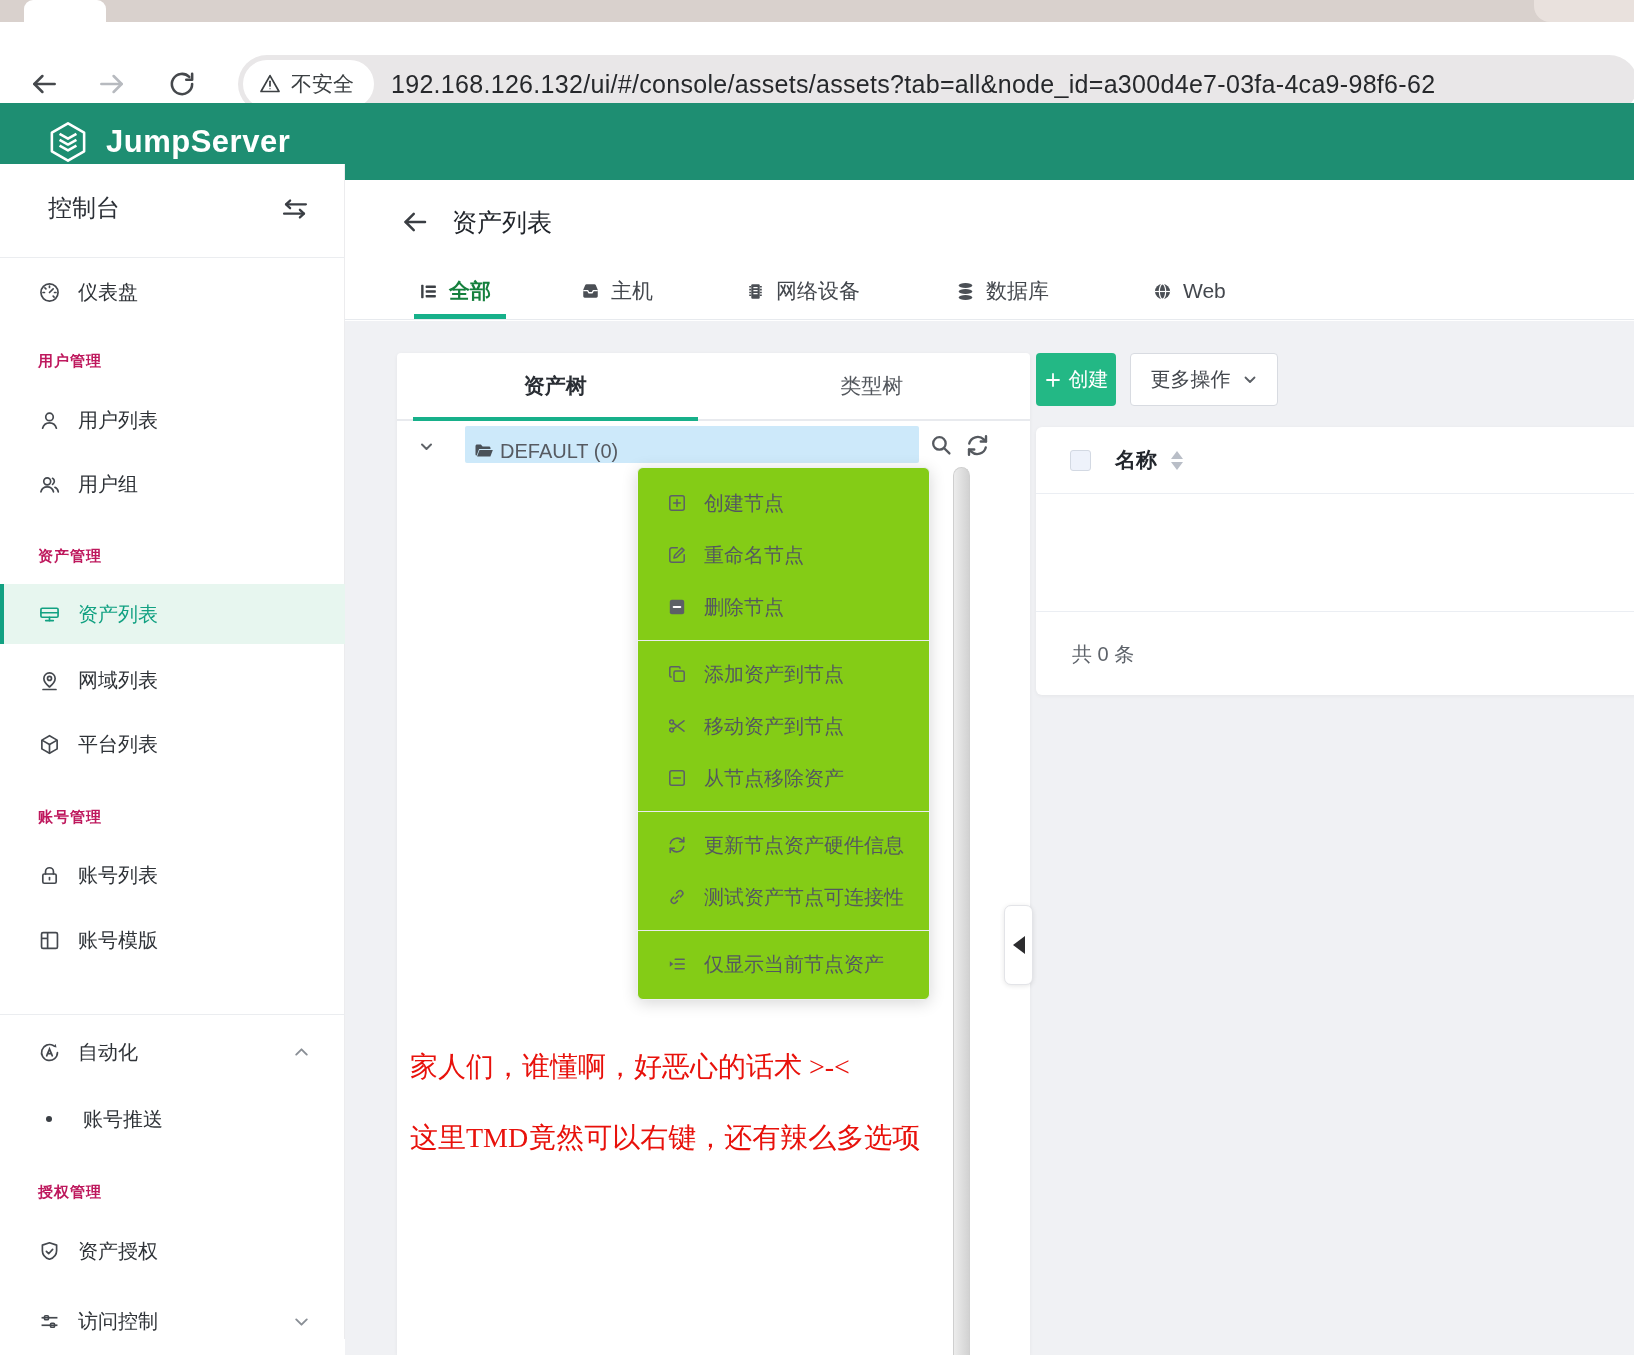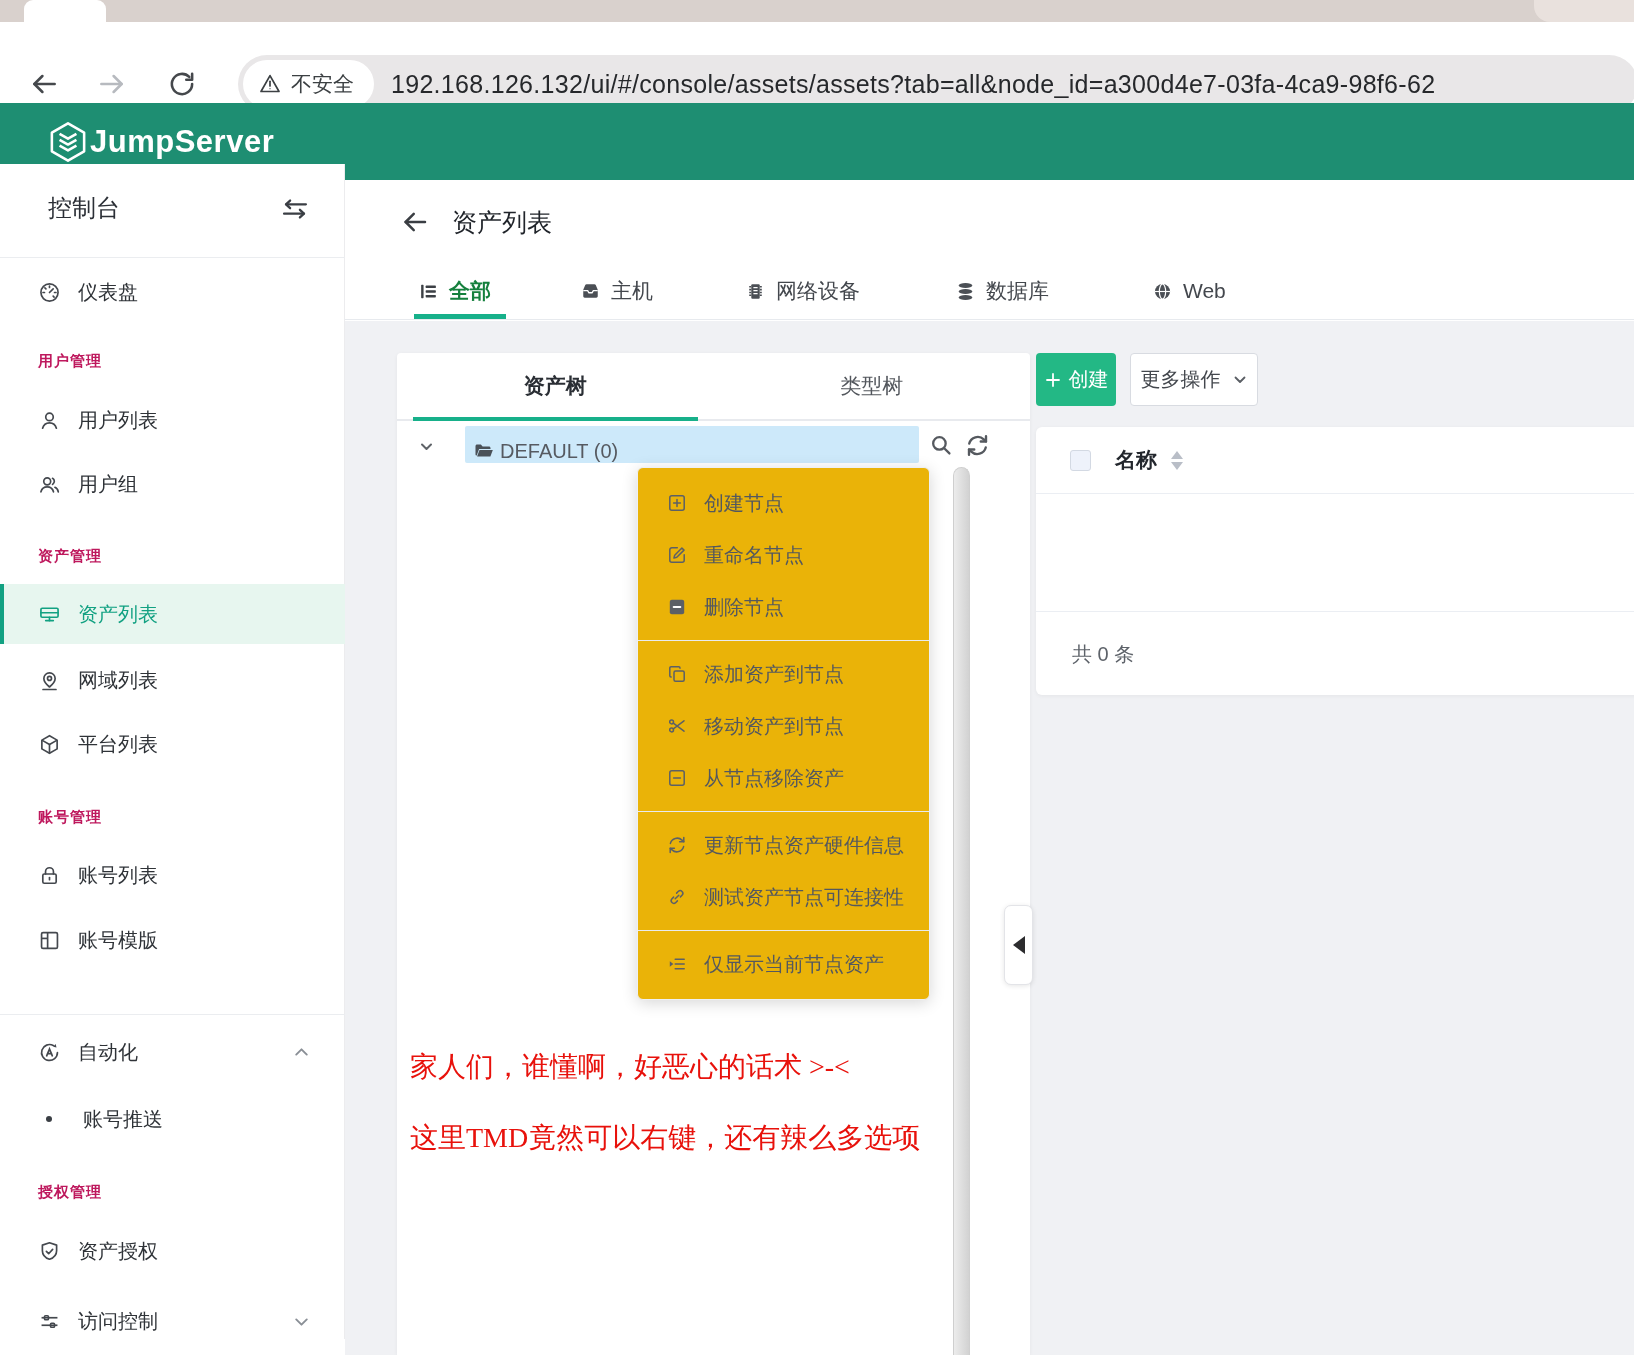--- a/index.html
+++ b/index.html
@@ -13,21 +13,21 @@
   .btab{left:24px;top:0;width:82px;height:22px;background:#fff;border-radius:9px 9px 0 0}
   .btab2{left:1534px;top:0;width:100px;height:22px;background:#e9e1dd;border-radius:0 0 0 16px}
   .toolbar{left:0;top:22px;width:1634px;height:81px;background:#fff;border-radius:14px 14px 0 0}
   .navic{position:absolute;top:46px;cursor:pointer}
   .urlbar{position:absolute;left:238px;top:33px;width:1400px;height:58px;background:#e9e7e8;border-radius:29px;display:flex;align-items:center;overflow:hidden}
   .secchip{margin-left:5px;height:48px;background:#fff;border-radius:24px;display:flex;align-items:center;padding:0 20px 0 15px;gap:9px;flex:0 0 auto}
   .secchip span{font-size:21px;color:#3c4043}
   .urltext{margin-left:17px;font-size:25px;color:#26282b;white-space:nowrap;letter-spacing:.3px}
 
   
-  .appheader{left:0;top:103px;width:1634px;height:77px;background:#1e8e72;display:flex;align-items:center;padding-left:46px;gap:0;box-sizing:border-box}
+  .appheader{left:0;top:103px;width:1634px;height:77px;background:#1e8e72;display:flex;align-items:center;padding-left:46px;gap:16px;box-sizing:border-box}
   .brandname{color:#fff;font-size:31px;font-weight:bold;letter-spacing:.5px}
 
   
   .sidebar{left:0;top:164px;width:345px;height:1175px;background:#fff;border-right:1px solid #ececee;box-sizing:border-box}
   .sbtitle{position:absolute;left:48px;top:28px;font-size:24px;color:#2b2f36}
   .sbswap{position:absolute;left:280px;top:30px;cursor:pointer}
   .sbdivider{position:absolute;left:0;top:93px;width:345px;height:1px;background:#ebedf0}
   .si{position:absolute;left:0;width:345px;height:60px;display:flex;align-items:center;padding-left:38px;gap:17px;font-size:20px;color:#2f3338;box-sizing:border-box;cursor:pointer}
   .si.active{background:#e7f6ef;color:#12a182}
   .si.active::before{content:"";position:absolute;left:0;top:0;bottom:0;width:4px;background:#12a182}
@@ -55,27 +55,27 @@
   .treechev{position:absolute;left:20px;top:84px;cursor:pointer}
   .treesel{position:absolute;left:68px;top:73px;width:454px;height:37px;background:#cde9fa;border-radius:2px;display:flex;align-items:flex-end;padding-left:8px;gap:5px;box-sizing:border-box;cursor:pointer}
   .treesel span{font-size:20px;color:#565a61}
   .treeic{position:absolute;top:80px;cursor:pointer}
   .vscroll{position:absolute;left:556px;top:114px;width:17px;bottom:0;background:linear-gradient(90deg,#ececec,#d2d2d2);border:1px solid #cfcfcf;border-bottom:none;border-radius:9px 9px 0 0;box-sizing:border-box}
 
   .handle{left:1004px;top:905px;width:27px;height:78px;background:#fff;border:1px solid #e3e4e8;border-radius:7px;box-shadow:0 1px 5px rgba(0,0,0,.1);display:flex;align-items:center;justify-content:center;cursor:pointer;z-index:6}
   .tri{width:0;height:0;border-top:9px solid transparent;border-bottom:9px solid transparent;border-right:12px solid #2c2c2e}
 
   
-  .ctxmenu{left:637px;top:467px;width:293px;background:#eab308;border:1px solid #eef0f3;border-radius:6px;box-shadow:0 3px 16px rgba(0,0,0,.16);padding:9px 0;box-sizing:border-box;z-index:5}
+  .ctxmenu{left:637px;top:467px;width:293px;background:#84cc16;border:1px solid #eef0f3;border-radius:6px;box-shadow:0 3px 16px rgba(0,0,0,.16);padding:9px 0;box-sizing:border-box;z-index:5}
   .mi{height:52px;display:flex;align-items:center;padding-left:29px;gap:17px;font-size:20px;color:#54585f;cursor:pointer}
   .mdiv{height:1px;background:#e9ebee;margin:7px 0}
 
   
   .createbtn{left:1036px;top:353px;width:80px;height:53px;background:#23b885;color:#fff;border-radius:4px;display:flex;align-items:center;justify-content:center;gap:7px;font-size:20px;cursor:pointer}
-  .morebtn{left:1130px;top:353px;width:128px;height:53px;background:#fff;border:1px solid #d8dbe1;border-radius:4px;display:flex;align-items:center;justify-content:center;gap:11px;font-size:20px;color:#43474d;box-sizing:border-box;cursor:pointer}
+  .morebtn{left:1130px;top:353px;width:148px;height:53px;background:#fff;border:1px solid #d8dbe1;border-radius:4px;display:flex;align-items:center;justify-content:center;gap:11px;font-size:20px;color:#43474d;box-sizing:border-box;cursor:pointer}
   .tablecard{left:1036px;top:427px;width:640px;height:268px;background:#fff;border-radius:6px;box-shadow:0 1px 4px rgba(0,0,0,.05)}
   .thead{height:66px;border-bottom:1px solid #ebeef3;display:flex;align-items:center}
   .cb{margin-left:34px;width:19px;height:19px;background:#eef2fb;border:1px solid #d3d9e3;border-radius:3px;cursor:pointer}
   .colname{margin-left:24px;font-size:21px;font-weight:bold;color:#23272d}
   .sorter{margin-left:14px;display:flex;flex-direction:column;gap:3px;cursor:pointer}
   .sorter .up{width:0;height:0;border-left:6px solid transparent;border-right:6px solid transparent;border-bottom:8px solid #b9bec7}
   .sorter .dn{width:0;height:0;border-left:6px solid transparent;border-right:6px solid transparent;border-top:8px solid #b9bec7}
   .trow{height:117px;border-bottom:1px solid #ebeef3}
   .tfoot{height:84px;display:flex;align-items:center;padding-left:36px;font-size:20px;color:#5d6269}
 

